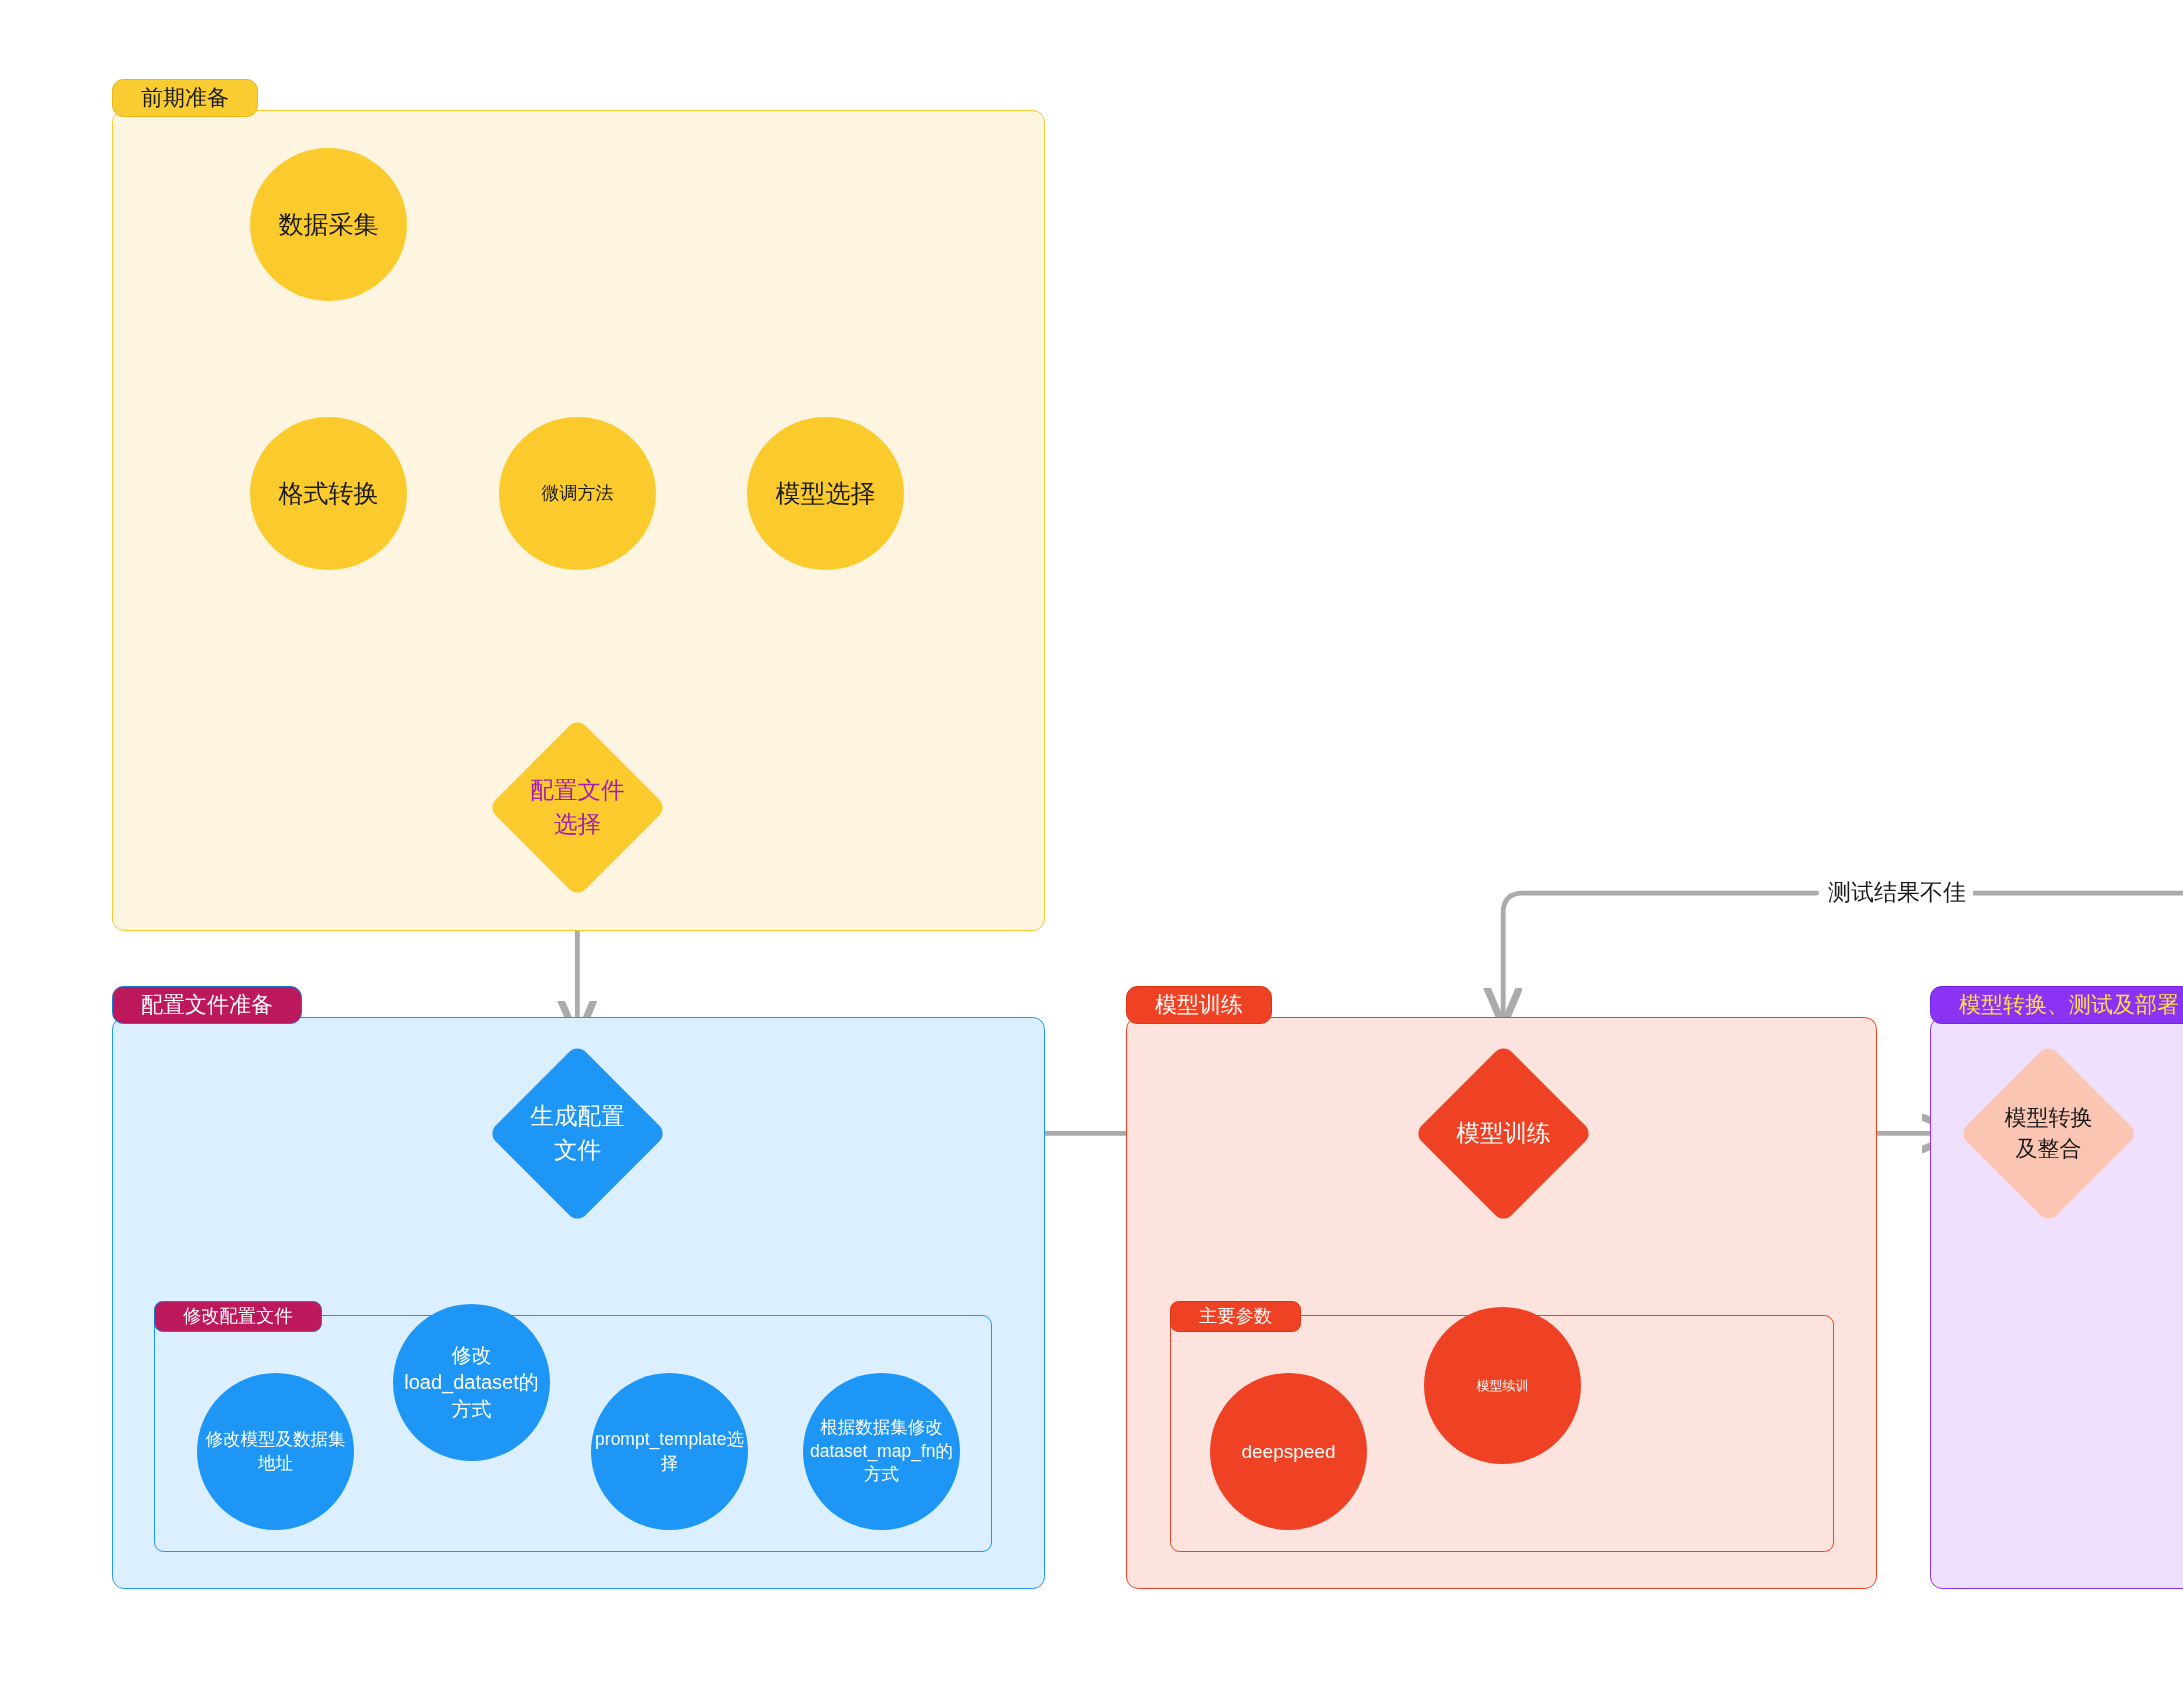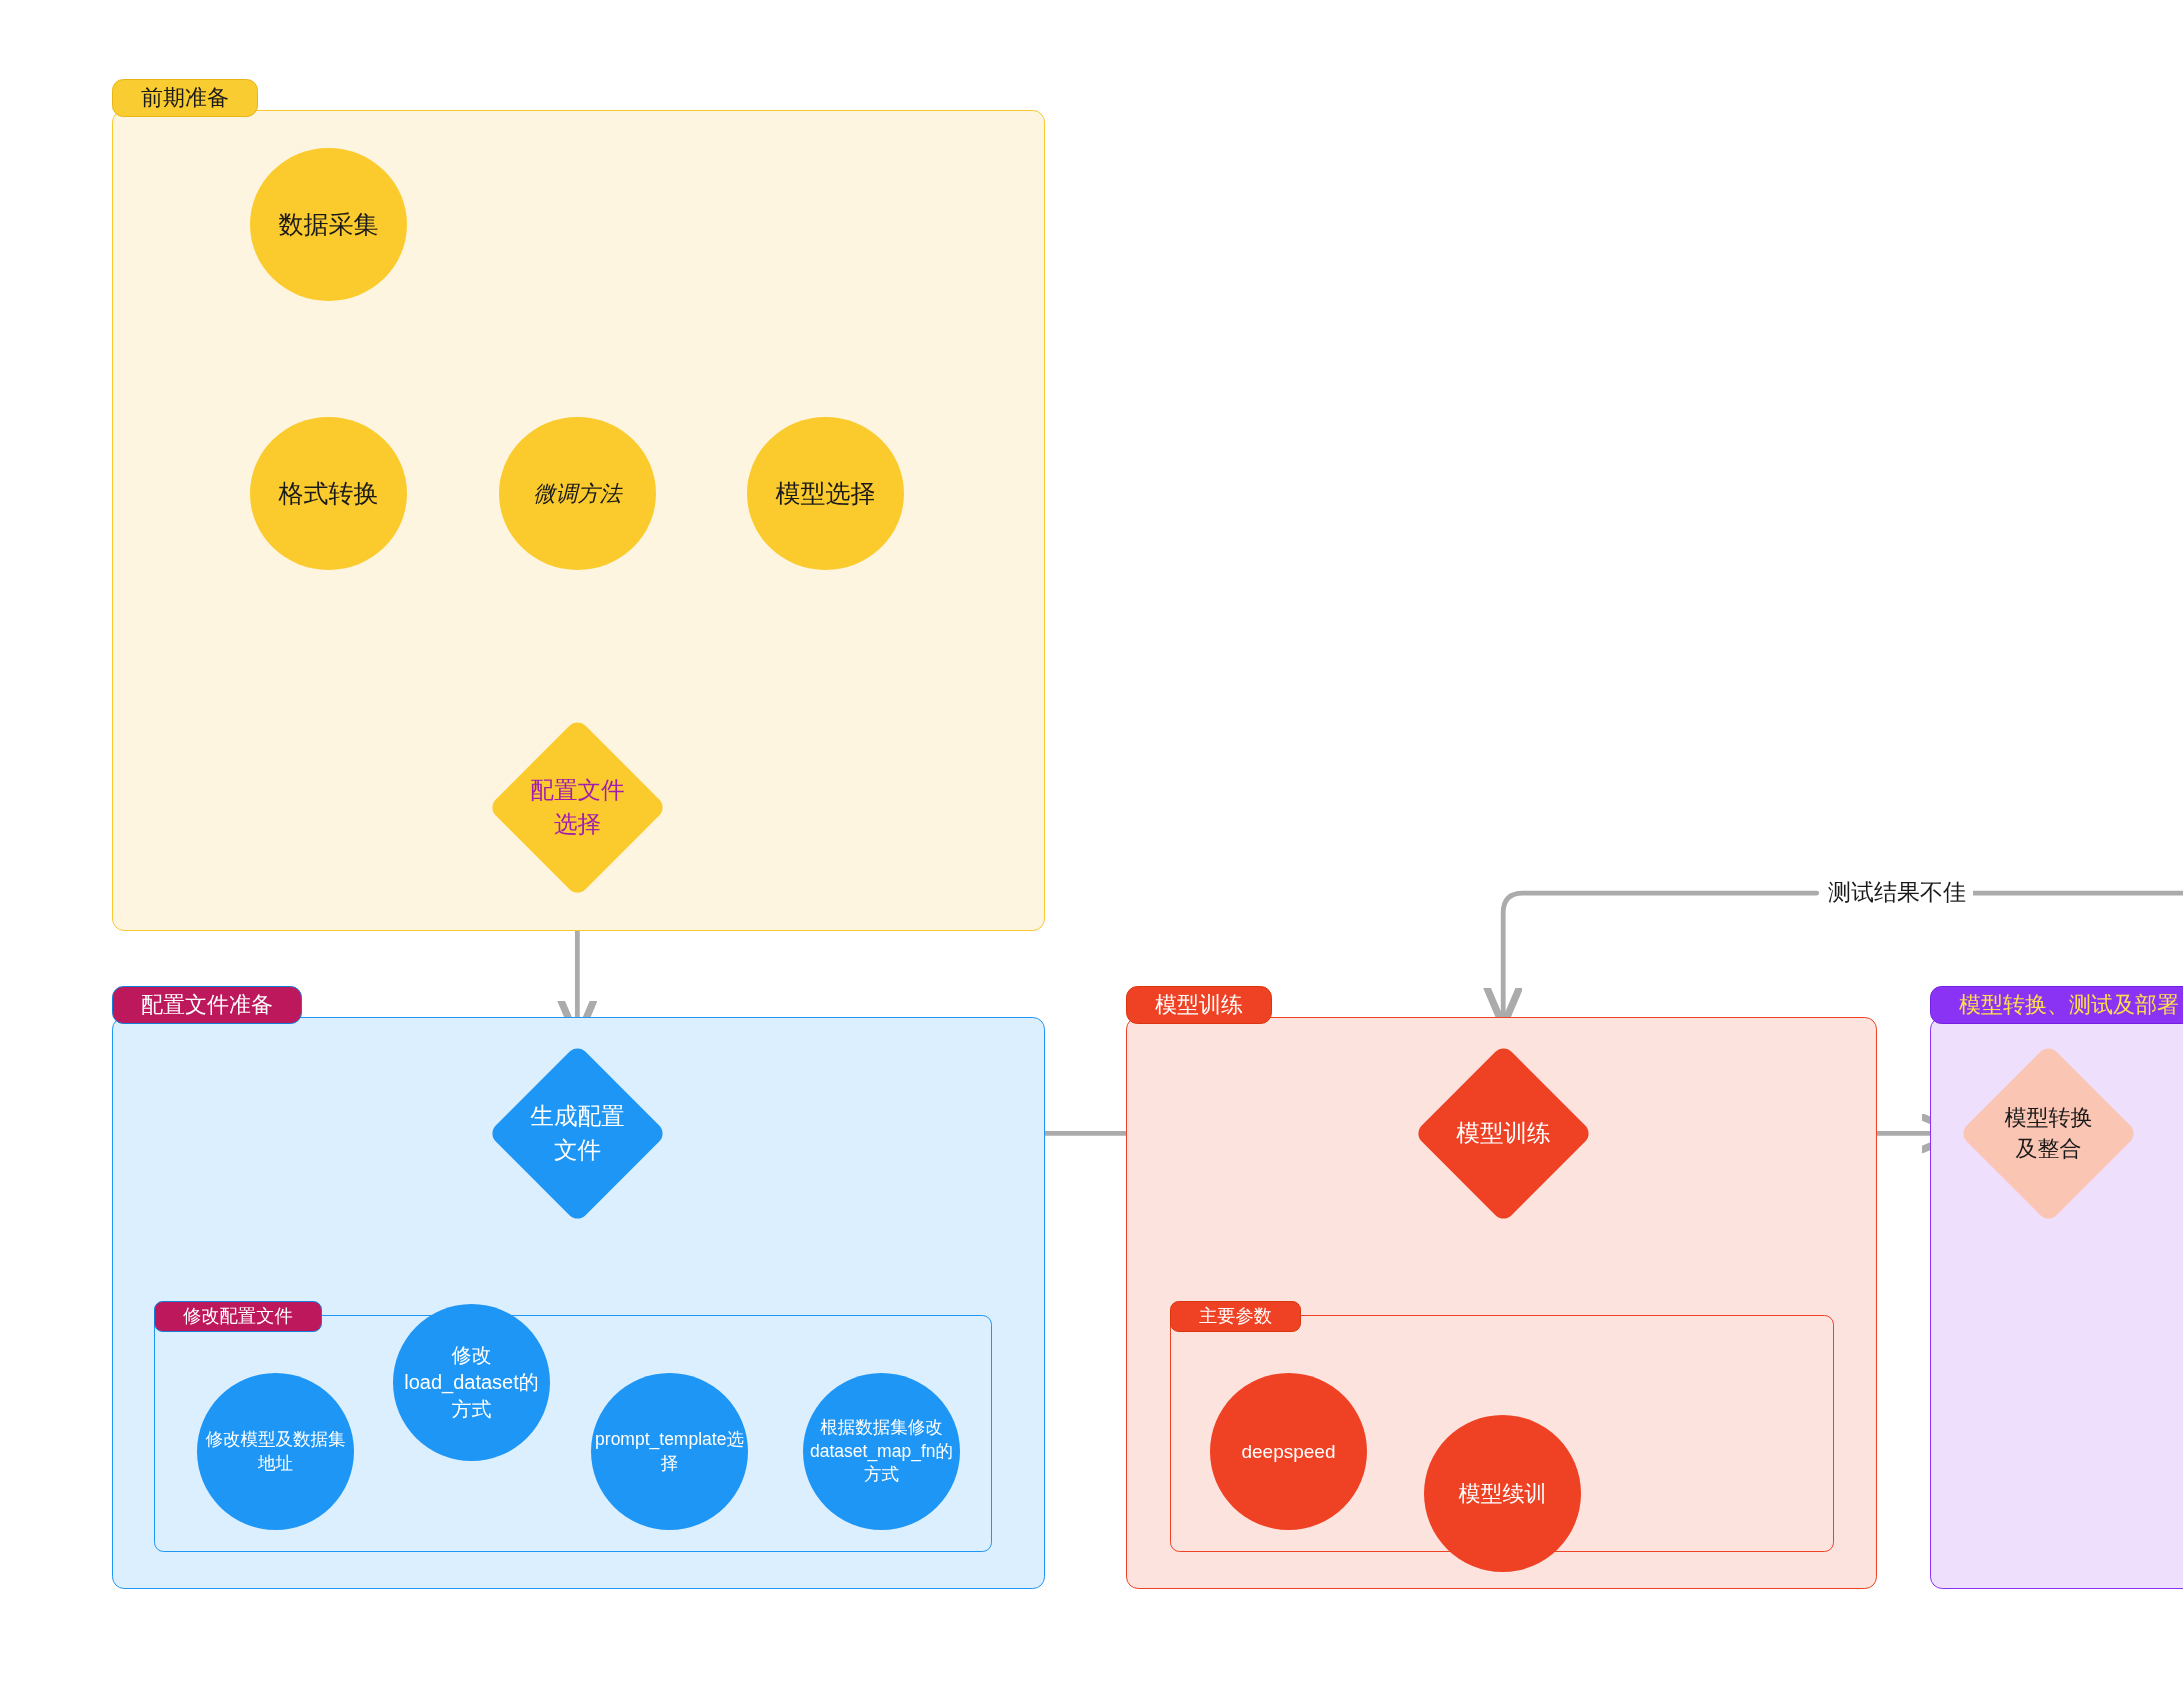--- a/index.html
+++ b/index.html
@@ -117,21 +117,21 @@
   </div>
 
   <div class="node ellipse n-yellow" style="left:250px;top:148px;width:157px;height:153px;font-size:25px;">
     <span class="txt">数据采集</span>
   </div>
 
   <div class="node ellipse n-yellow" style="left:250px;top:417px;width:157px;height:153px;font-size:25px;">
     <span class="txt">格式转换</span>
   </div>
 
-  <div class="node ellipse n-yellow" style="left:499px;top:417px;width:157px;height:153px;font-size:22px;font-style:italic;">
+  <div class="node ellipse n-yellow" style="left:499px;top:417px;width:157px;height:153px;font-size:18px;">
     <span class="txt">微调方法</span>
   </div>
 
   <div class="node ellipse n-yellow" style="left:747px;top:417px;width:157px;height:153px;font-size:25px;">
     <span class="txt">模型选择</span>
   </div>
 
   <div class="diamond d-yellow" style="left:514px;top:744px;width:127px;height:127px;">
     <div class="dshape"></div>
     <div class="dlabel" style="font-size:23.6px;">
@@ -192,21 +192,21 @@
 
   <div class="group sub-red" style="left:1170px;top:1315px;width:664px;height:237px;border-radius:9.6px;"></div>
   <div class="group-label lbl-red" style="left:1170px;top:1301px;height:31px;font-size:18.3px;border-radius:8.7px;">
     <span>主要参数</span>
   </div>
 
   <div class="node ellipse n-red" style="left:1210px;top:1373px;width:157px;height:157px;font-size:19px;text-align:center;">
     <span class="txt">deepspeed</span>
   </div>
 
-  <div class="node ellipse n-red" style="left:1424px;top:1415px;width:157px;height:157px;font-size:22px;">
+  <div class="node ellipse n-red" style="left:1424px;top:1307px;width:157px;height:157px;font-size:13px;">
     <span class="txt">模型续训</span>
   </div>
 
 
   <div class="group g-purple" style="left:1930px;top:1017px;width:799px;height:572px;"></div>
   <div class="group-label lbl-purple" style="left:1930px;top:986px;height:38px;">
     <span>模型转换、测试及部署</span>
   </div>
 
   <div class="diamond d-peach" style="left:1985px;top:1070px;width:127px;height:127px;">

